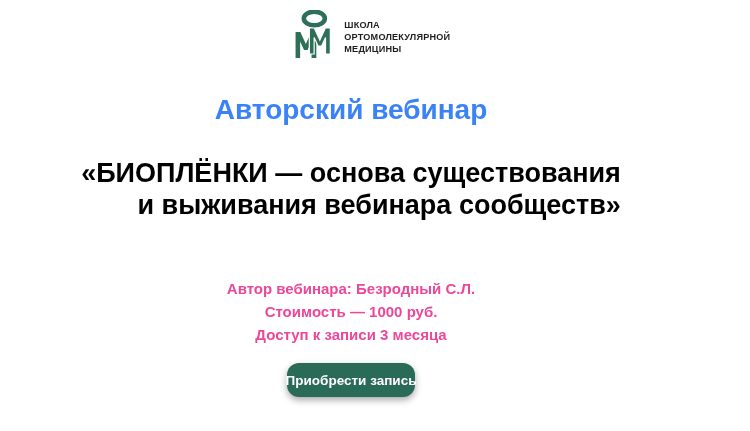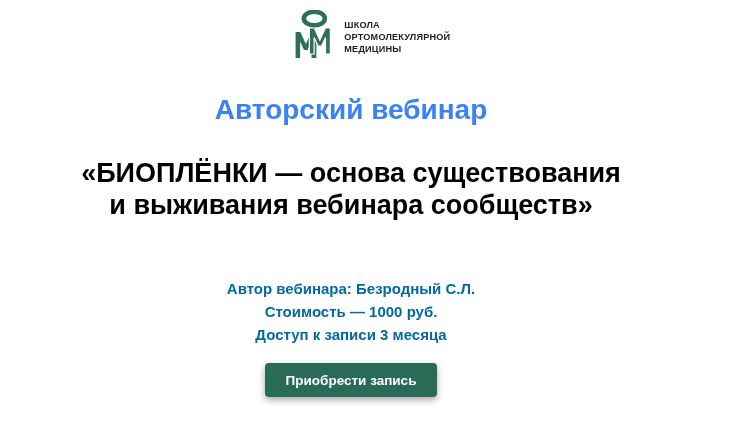--- a/index.html
+++ b/index.html
@@ -33,37 +33,37 @@
   .kicker {
     position: absolute; top: 92px; left: 351px; transform: translateX(-50%);
     margin: 0; font-size: 28px; line-height: 36px; font-weight: 700;
     white-space: nowrap; text-align: center; color: #3b82f6;
   }
 
   
   .title {
     position: absolute; top: 158px; left: 351px; transform: translateX(-50%);
     margin: 0; font-size: 27px; line-height: 31.5px; font-weight: 700;
-    text-align: center; white-space: nowrap; color: #000;
+    text-align: right; white-space: nowrap; color: #000;
   }
   .title .line { display: block; }
 
   
   .details {
     position: absolute; top: 277px; left: 351px; transform: translateX(-50%);
     text-align: center; font-size: 15px; line-height: 23px; font-weight: 700;
-    color: #0369a1; white-space: nowrap;
+    color: #ec4899; white-space: nowrap;
   }
   .details p { margin: 0; }
 
   
   .cta {
     position: absolute; top: 363px; left: 351px; transform: translateX(-50%);
-    width: 172px; height: 34px;
-    border: none; border-radius: 4px;
+    width: 128px; height: 34px;
+    border: none; border-radius: 12px;
     font-family: "Liberation Sans", sans-serif;
     font-size: 13.5px; font-weight: 700;
     display: flex; align-items: center; justify-content: center;
     cursor: pointer;
     box-shadow: 0 3px 7px rgba(0,0,0,0.35);
     white-space: nowrap;
   }
 </style>
 </head>
 <body>

